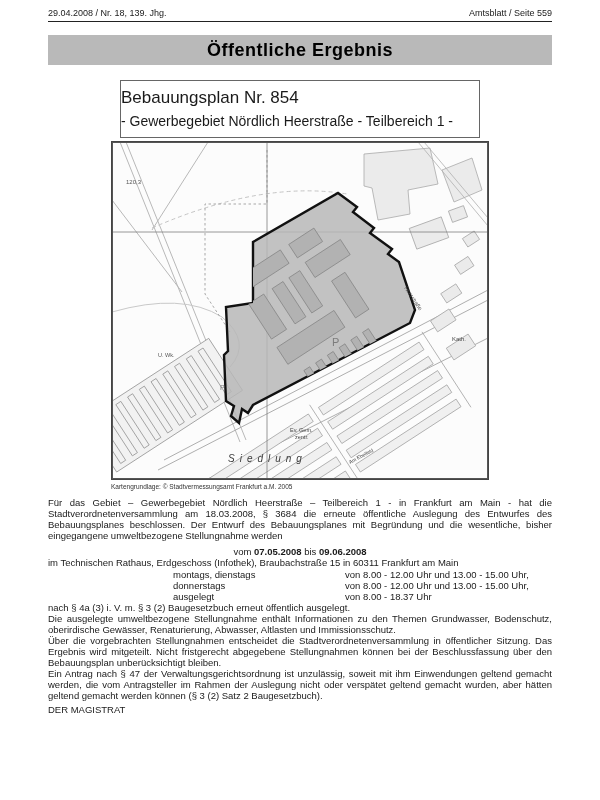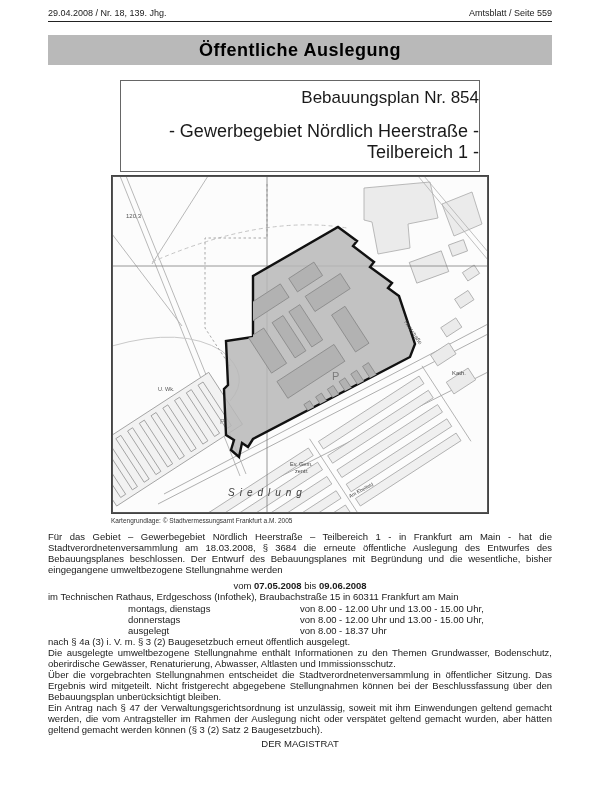--- a/index.html
+++ b/index.html
@@ -8,49 +8,49 @@
   .page { width:600px; height:800px; padding:8px 48px 8px 48px; position:relative; }
 
   .doc-header { display:flex; justify-content:space-between; font-size:9px;
     padding-bottom:3px; border-bottom:1.2px solid #222; }
 
   .banner { margin-top:13px; height:30px; background:#b9b9b9;
     display:flex; align-items:center; justify-content:center; }
   .banner .banner-title { font-size:18px; font-weight:bold; letter-spacing:.5px; color:#000; }
 
   .plan-wrap { width:378px; margin:15px auto 0 auto; }
-  .plan-title-box { border:1px solid #666; margin:0 9px; text-align:right; padding:7px 0 8px 0; }
+  .plan-title-box { border:1px solid #666; margin:0 9px; text-align:left; padding:7px 0 8px 0; }
   .plan-title { font-size:17px; font-weight:normal; }
-  .plan-subtitle { font-size:18px; margin-top:13px; }
+  .plan-subtitle { font-size:14px; margin-top:5px; }
   .map-frame { margin-top:3px; border:1px solid #444; line-height:0; }
   .map-attribution { font-size:6.5px; color:#333; margin-top:3px; }
 
   .body-text { margin-top:7px; font-size:9.5px; line-height:11px; }
   .body-text p { text-align:justify; margin-top:0; }
   .date-line { text-align:center !important; margin-top:5px !important; }
   .date-line b { font-weight:bold;text-align:center; }
   .schedule { margin:0 0 0 80px; margin-top:1px; }
   .schedule-row { display:flex; }
-  .schedule-days { width:172px; }
-  .signature { text-align:center; margin-top:3px; line-height:11px; }
+  .schedule-days { width:172px;margin-left:45px; }
+  .signature { text-align:left; margin-top:3px; line-height:11px; }
 
   svg text { font-family:"Liberation Sans", sans-serif; }
 </style>
 </head>
 <body>
 
 <div class="page">
 
   <div class="doc-header">
     <span>29.04.2008 / Nr. 18, 139. Jhg.</span>
     <span>Amtsblatt / Seite 559</span>
   </div>
 
   <div class="banner">
-    <span class="banner-title">Öffentliche Auslegung</span>
+    <span class="banner-title">Öffentliche Ergebnis</span>
   </div>
 
   <div class="plan-wrap">
     <div class="plan-title-box">
       <div class="plan-title">Bebauungsplan Nr. 854</div>
       <div class="plan-subtitle">- Gewerbegebiet Nördlich Heerstraße - Teilbereich 1 -</div>
     </div>
 
     <div class="map-frame">
       <svg width="376" height="337" viewBox="0 0 376 337" xmlns="http://www.w3.org/2000/svg">

